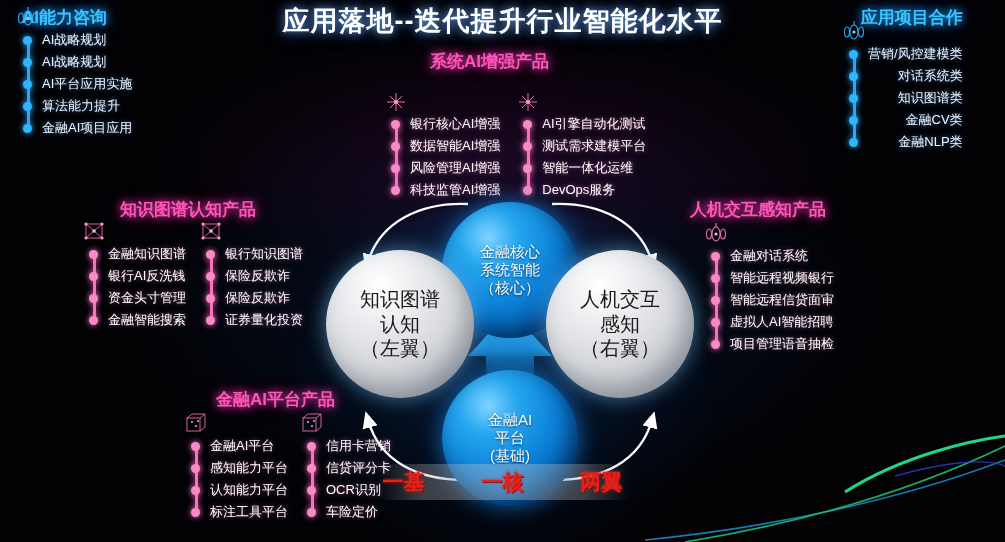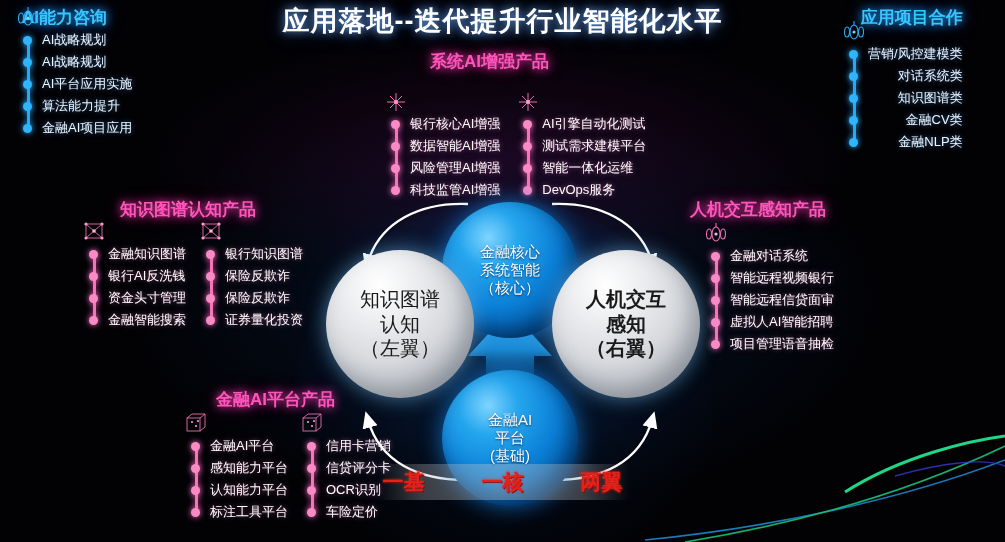--- a/index.html
+++ b/index.html
@@ -85,21 +85,21 @@
   .sphere.blue .label{ color:#ffffff; font-size:15px; text-shadow:0 1px 2px rgba(0,30,70,.8); }
 
   .sphere.silver{
     background:radial-gradient(circle at 36% 24%, #ffffff 0%, #f0f1f3 20%, #d7d9dd 52%, #b9bcc2 76%, #9a9ea6 100%);
     box-shadow:0 0 20px rgba(120,200,255,.55), inset -8px -10px 20px rgba(70,80,95,.35);
   }
   .sphere.silver .label{ color:#1a1a1a; font-size:20px; }
 
   #sphere-core{ left:122px; top:22px; width:136px; height:136px; }
   #sphere-left{ left:6px; top:70px; width:148px; height:148px; }
-  #sphere-right{ left:232px; top:70px; width:148px; height:148px;font-weight:bold; }
+  #sphere-right{ left:226px; top:70px; width:148px; height:148px; }
   #sphere-base{ left:122px; top:190px; width:136px; height:136px; }
 
   .arrows{ position:absolute; left:0; top:0; width:380px; height:320px; pointer-events:none; }
 
   
   .slogan{
     position:absolute; left:50%; transform:translateX(-50%);
     bottom:42px; width:252px; height:36px;
     display:flex; align-items:center; justify-content:space-between;
     padding:0 6px;

